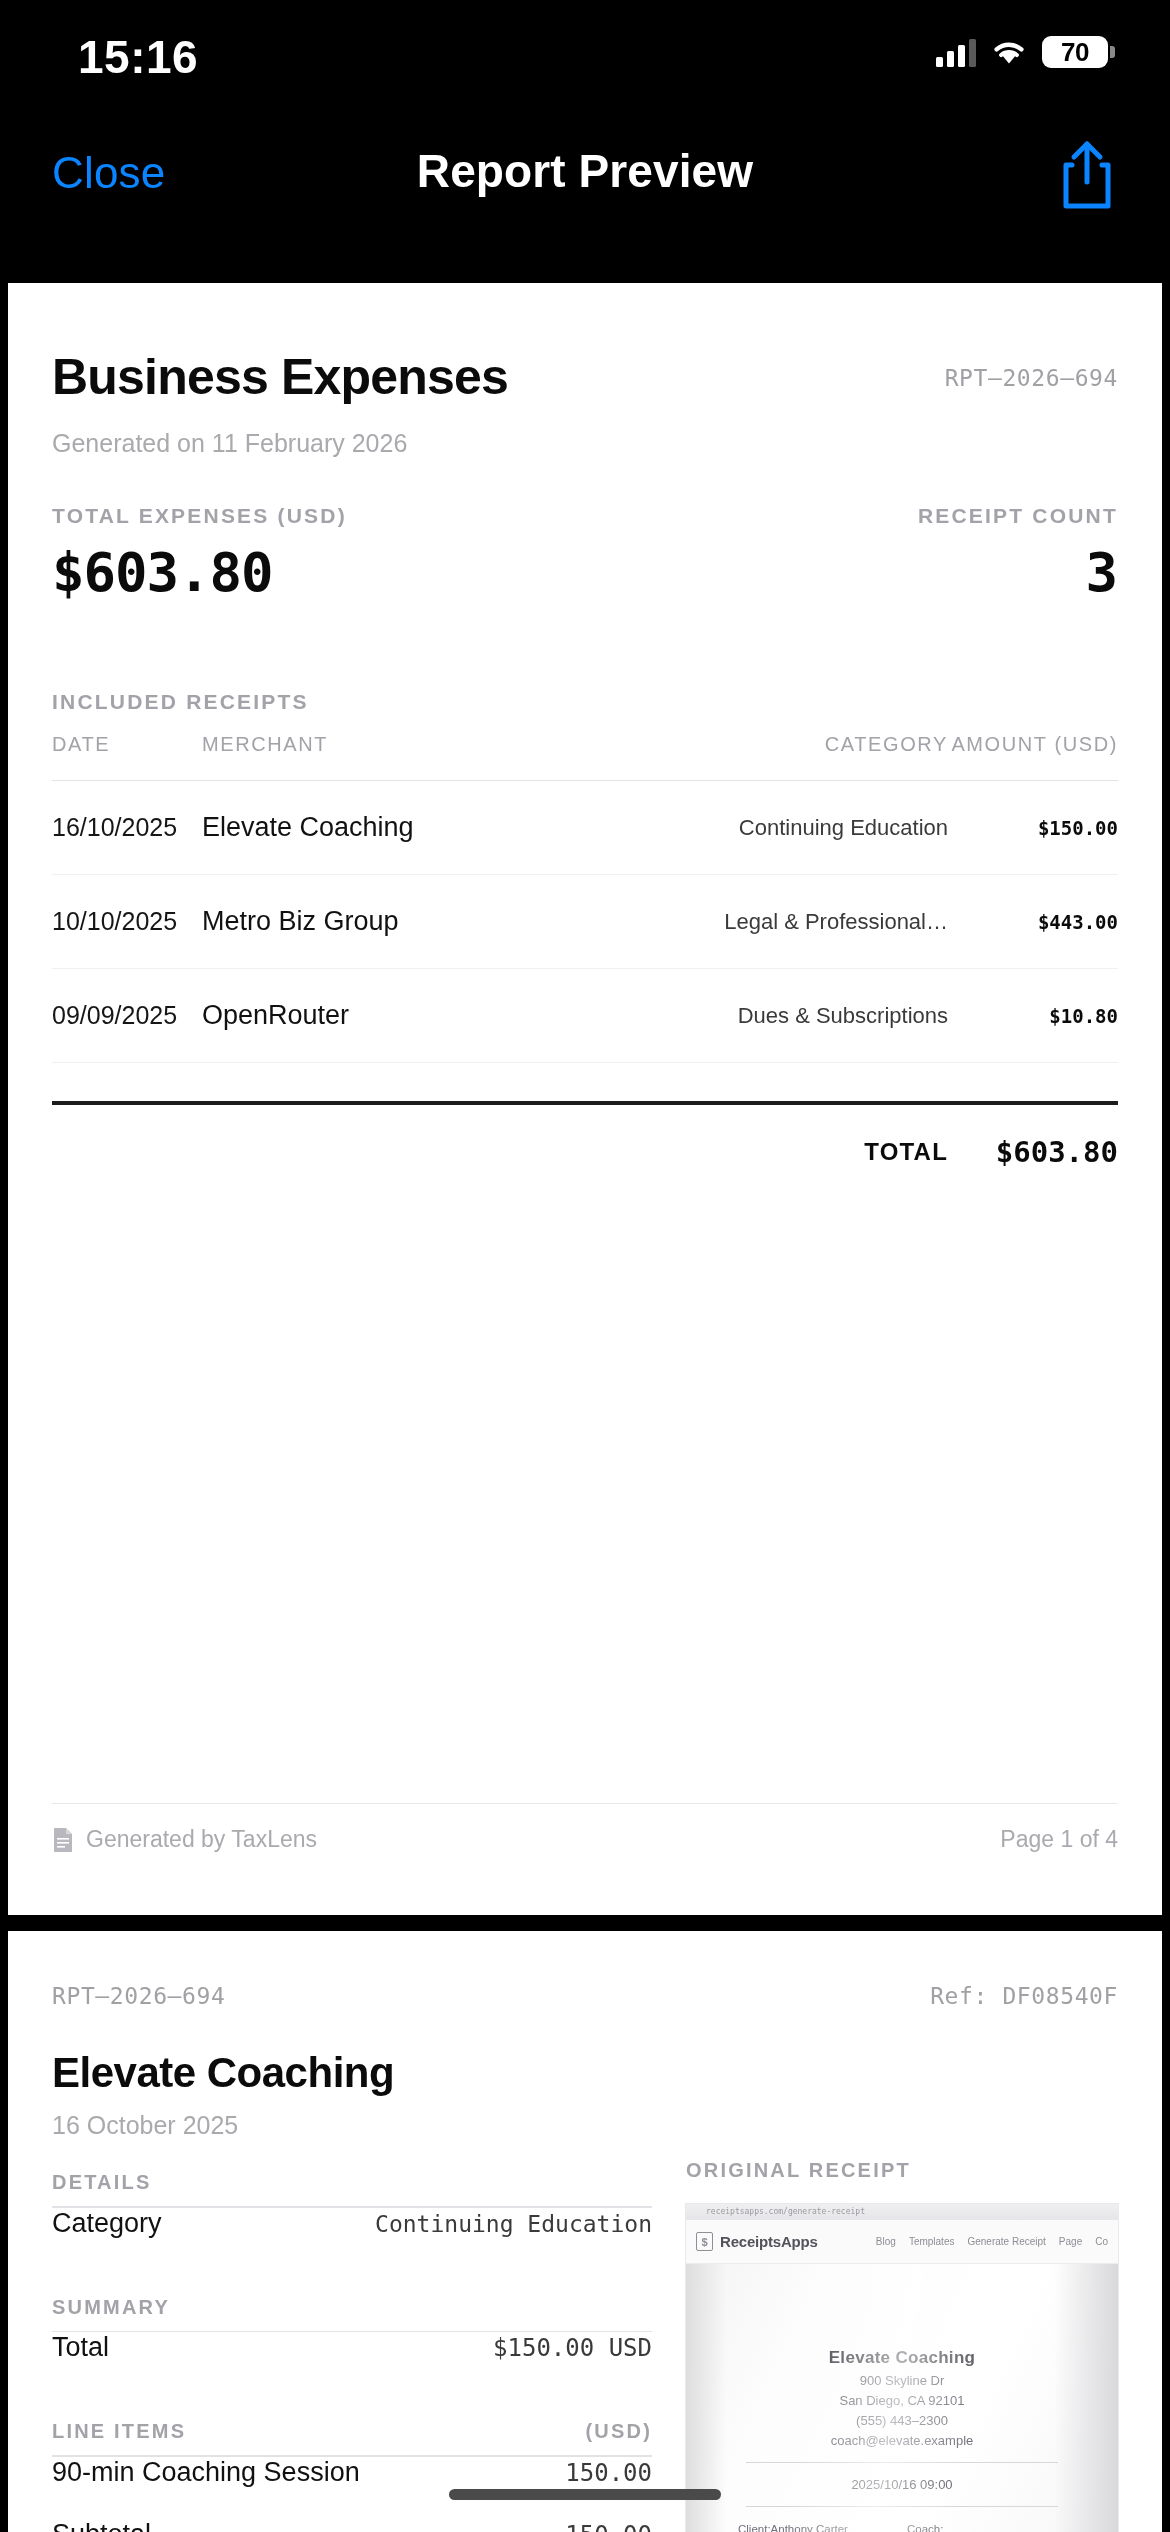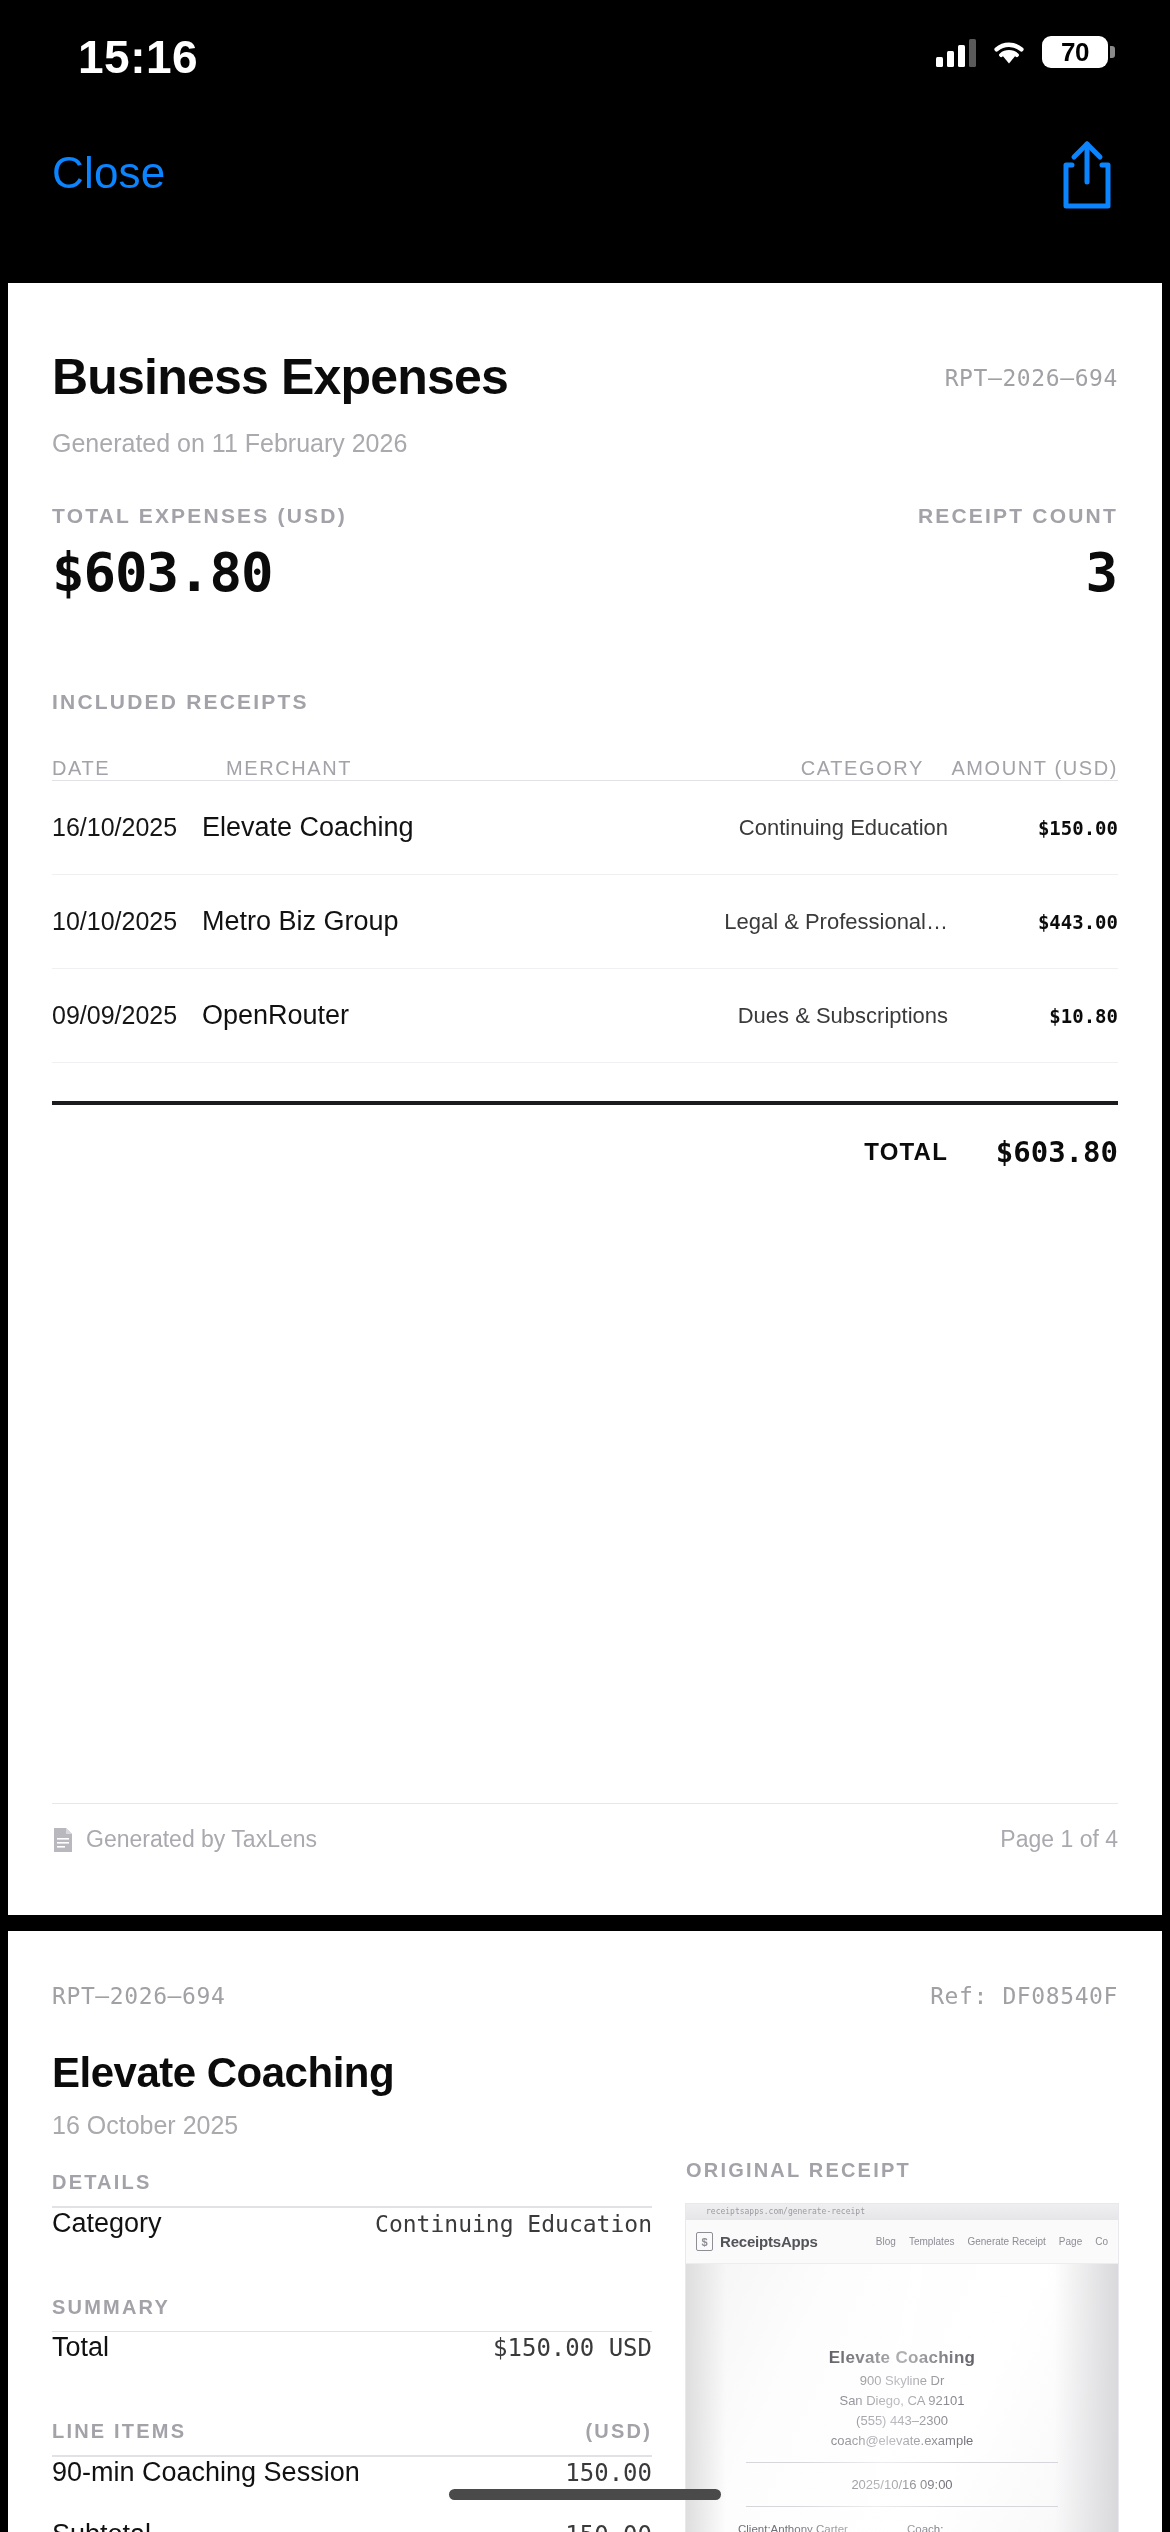--- a/index.html
+++ b/index.html
@@ -56,21 +56,21 @@
                color:#0b0b0b; font-family:"DejaVu Sans Mono", monospace; letter-spacing:-1px; }
   .sum-r-lab { position:absolute; right:44px; top:221px; font-size:21px; color:#a2a2a8;
                letter-spacing:2.2px; font-weight:600; }
   .sum-r-val { position:absolute; right:44px; top:258px; font-size:54px; font-weight:700;
                color:#0b0b0b; font-family:"DejaVu Sans Mono", monospace; }
 
   
   .sec-lab { position:absolute; left:44px; top:407px; font-size:21px; color:#a2a2a8;
              letter-spacing:2.2px; font-weight:600; }
   .tbl { position:absolute; left:44px; top:450px; width:1066px; }
-  .thead { display:flex; align-items:flex-end; height:48px; border-bottom:1.5px solid #e2e2e6;gap:24px; }
+  .thead { display:flex; align-items:flex-start; height:48px; border-bottom:1.5px solid #e2e2e6; }
   .thead div { font-size:20px; color:#a2a2a8; letter-spacing:1.6px; }
   .c-date { width:150px; }
   .c-merch { flex:1; }
   .c-cat { width:265px; text-align:right; padding-right:0; }
   .c-amt { width:170px; text-align:right; }
   .trow { display:flex; align-items:center; height:94px; border-bottom:1.5px solid #f0f0f2; }
   .trow .c-date { font-size:25px; color:#161616; }
   .trow .c-merch { font-size:27px; color:#111; }
   .trow .c-cat { font-size:22px; color:#3a3a3c; }
   .trow .c-amt { font-size:19px; font-weight:700; color:#0b0b0b;
@@ -173,20 +173,21 @@
       </div>
       <div class="batt">
         <div class="batt-cap"></div>
         <span>70</span>
       </div>
     </div>
   </div>
 
   <div class="navbar">
     <div class="nav-close">Close</div>
+    <div class="nav-title">Report Preview</div>
     <div class="nav-share">
       <svg width="62" height="74" viewBox="0 0 62 74">
         <path d="M31 6 L31 44" stroke="#0a84ff" stroke-width="5" stroke-linecap="round" fill="none"></path>
         <path d="M18 19 L31 6 L44 19" stroke="#0a84ff" stroke-width="5" stroke-linecap="round" stroke-linejoin="round" fill="none"></path>
         <path d="M16 27 L10 27 L10 68 L52 68 L52 27 L46 27" stroke="#0a84ff" stroke-width="5" stroke-linecap="round" stroke-linejoin="round" fill="none"></path>
       </svg>
     </div>
   </div>
 
   <div class="scroll">

